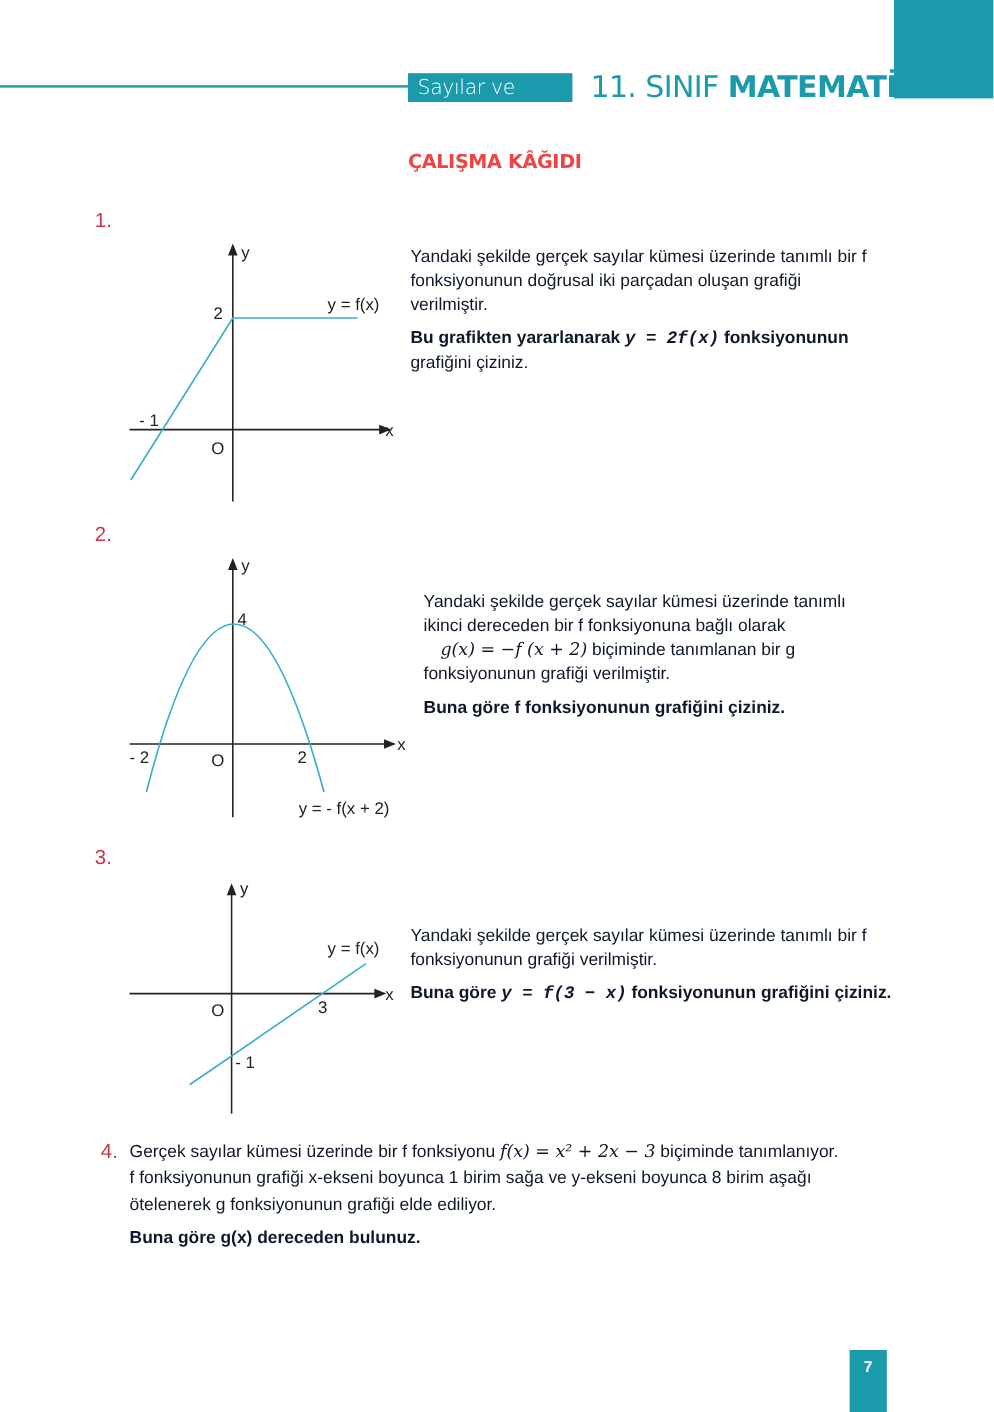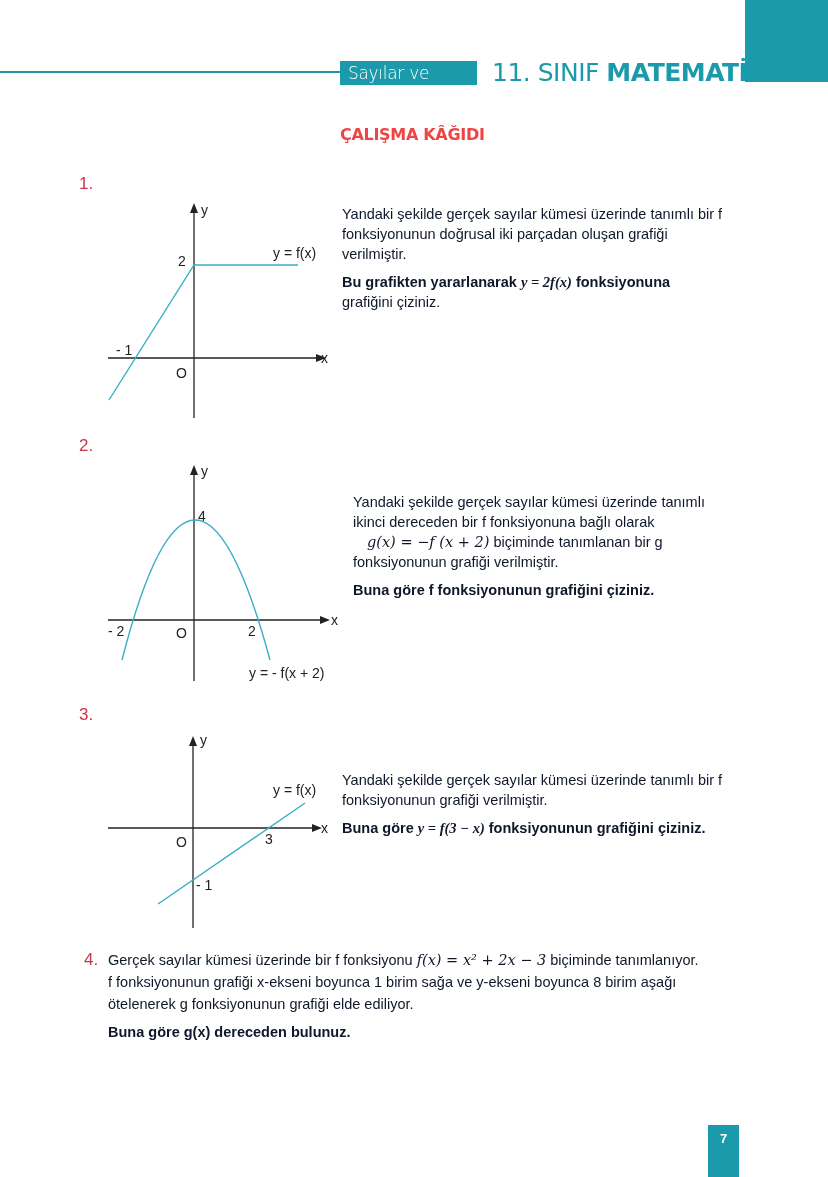--- a/index.html
+++ b/index.html
@@ -12,21 +12,21 @@
   .hdr-title .bold { font-weight: bold; }
   .hdr-block { position: absolute; left: 745px; top: 0; width: 83px; height: 82px; background: #1a9aaa; }
 
   .sheet-title { position: absolute; left: 340px; top: 125px; font-size: 16px; font-weight: bold; color: #ef4444; font-family: "DejaVu Sans", sans-serif; letter-spacing: -0.3px; }
 
   .qnum { position: absolute; font-size: 17px; color: #c8364a; }
   .qtext { position: absolute; font-size: 14.5px; line-height: 20px; color: #0f172a; }
   .qtext p { margin: 0; }
   .qtext .bold { font-weight: bold; margin-top: 8px; }
   .math { font-family: "DejaVu Serif", serif; font-style: italic; font-weight: normal; text-align: right; }
-  .mathb { font-family: Liberation Serif, serif; font-style: italic; font-weight: bold; }
+  .mathb { font-family: Liberation Mono, monospace; font-style: italic; font-weight: bold; }
 
   svg.graph { position: absolute; overflow: visible; }
   svg text { font-family: "Liberation Sans", sans-serif; font-size: 14px; fill: #222; }
 
   .page-num { position: absolute; left: 708px; top: 1125px; width: 31px; height: 52px; background: #1a9aaa; color: #fff; font-size: 13px; font-weight: bold; text-align: center; padding-top: 6px; }
 </style>
 </head>
 <body>
 
 <div class="hdr-line"></div>
@@ -54,21 +54,21 @@
   <text x="201" y="215">y</text>
   <text x="176" y="378">O</text>
   <text x="178" y="266">2</text>
   <text x="116" y="355">- 1</text>
   <text x="273" y="258">y = f(x)</text>
 </svg>
 <div class="qtext" style="left:342px; top:204px; width:410px;">
   <p>Yandaki şekilde gerçek sayılar kümesi üzerinde tanımlı bir f</p>
   <p>fonksiyonunun doğrusal iki parçadan oluşan grafiği</p>
   <p>verilmiştir.</p>
-  <p class="bold"><span>Bu grafikten yararlanarak </span><span class="mathb">y = 2f(x)</span><span> fonksiyonuna</span></p>
+  <p class="bold"><span>Bu grafikten yararlanarak </span><span class="mathb">y = 2f(x)</span><span> fonksiyonunun</span></p>
   <p style="font-weight:normal;">grafiğini çiziniz.</p>
 </div>
 
 <div class="qnum" style="left:79px; top:436px;">2.</div>
 <svg class="graph" style="left:0; top:0;" width="828" height="1177">
   <g stroke="#222" stroke-width="1.3" fill="none">
     <line x1="108" y1="620" x2="322" y2="620"></line>
     <line x1="194" y1="681" x2="194" y2="472"></line>
   </g>
   <polygon points="330,620 320,616 320,624" fill="#222"></polygon>

